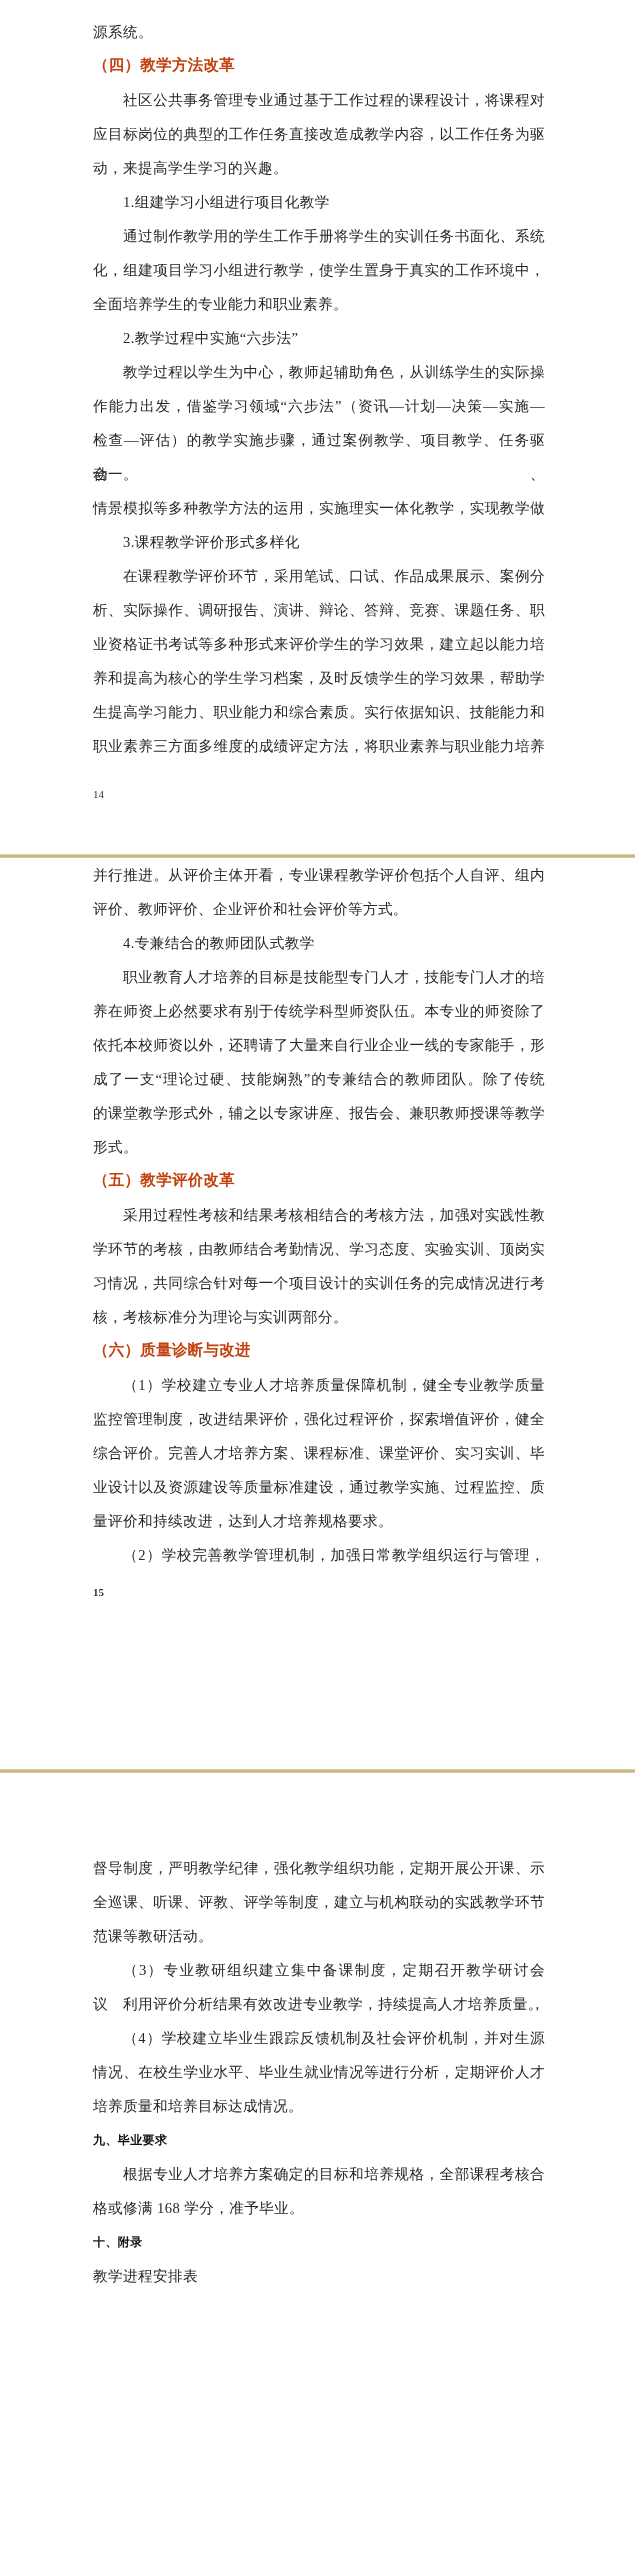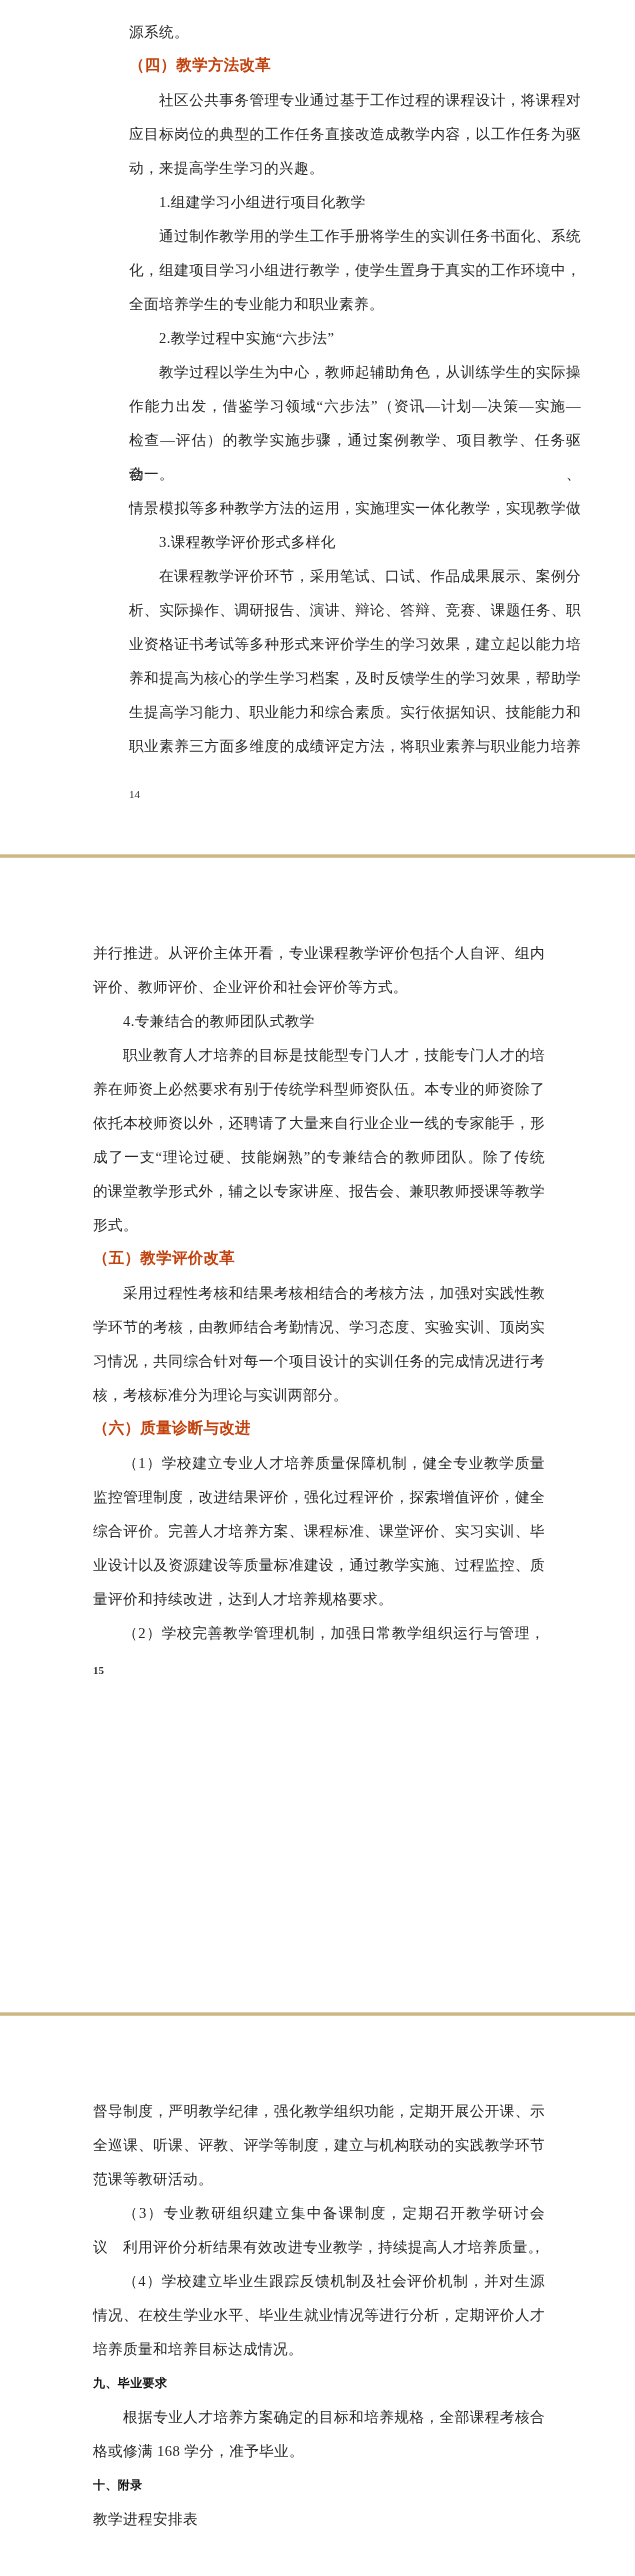--- a/index.html
+++ b/index.html
@@ -11,22 +11,22 @@
     font-family: "Liberation Serif", "DejaVu Serif", serif;
     color: #262626;
     overflow: hidden;
   }
   .page {
     position: relative;
     width: 636px;
     background: #ffffff;
     box-sizing: border-box;
   }
-  .page-14 { height: 854px; padding-top: 14.6px; padding-left: 36px; }
-  .page-15 { height: 1154px; padding-top: 78px; }
+  .page-14 { height: 854px; padding-top: 14.6px; }
+  .page-15 { height: 911px; }
   .page-16 { height: 803px;  padding-top: 78px; }
   .separator {
     width: 636px;
     height: 4px;
     background: linear-gradient(#e7ddc2, #ccb685 35%, #ccb685 70%, #e0d5b4);
   }
   .content {
     width: 452px;
     margin-left: 93px;
   }

